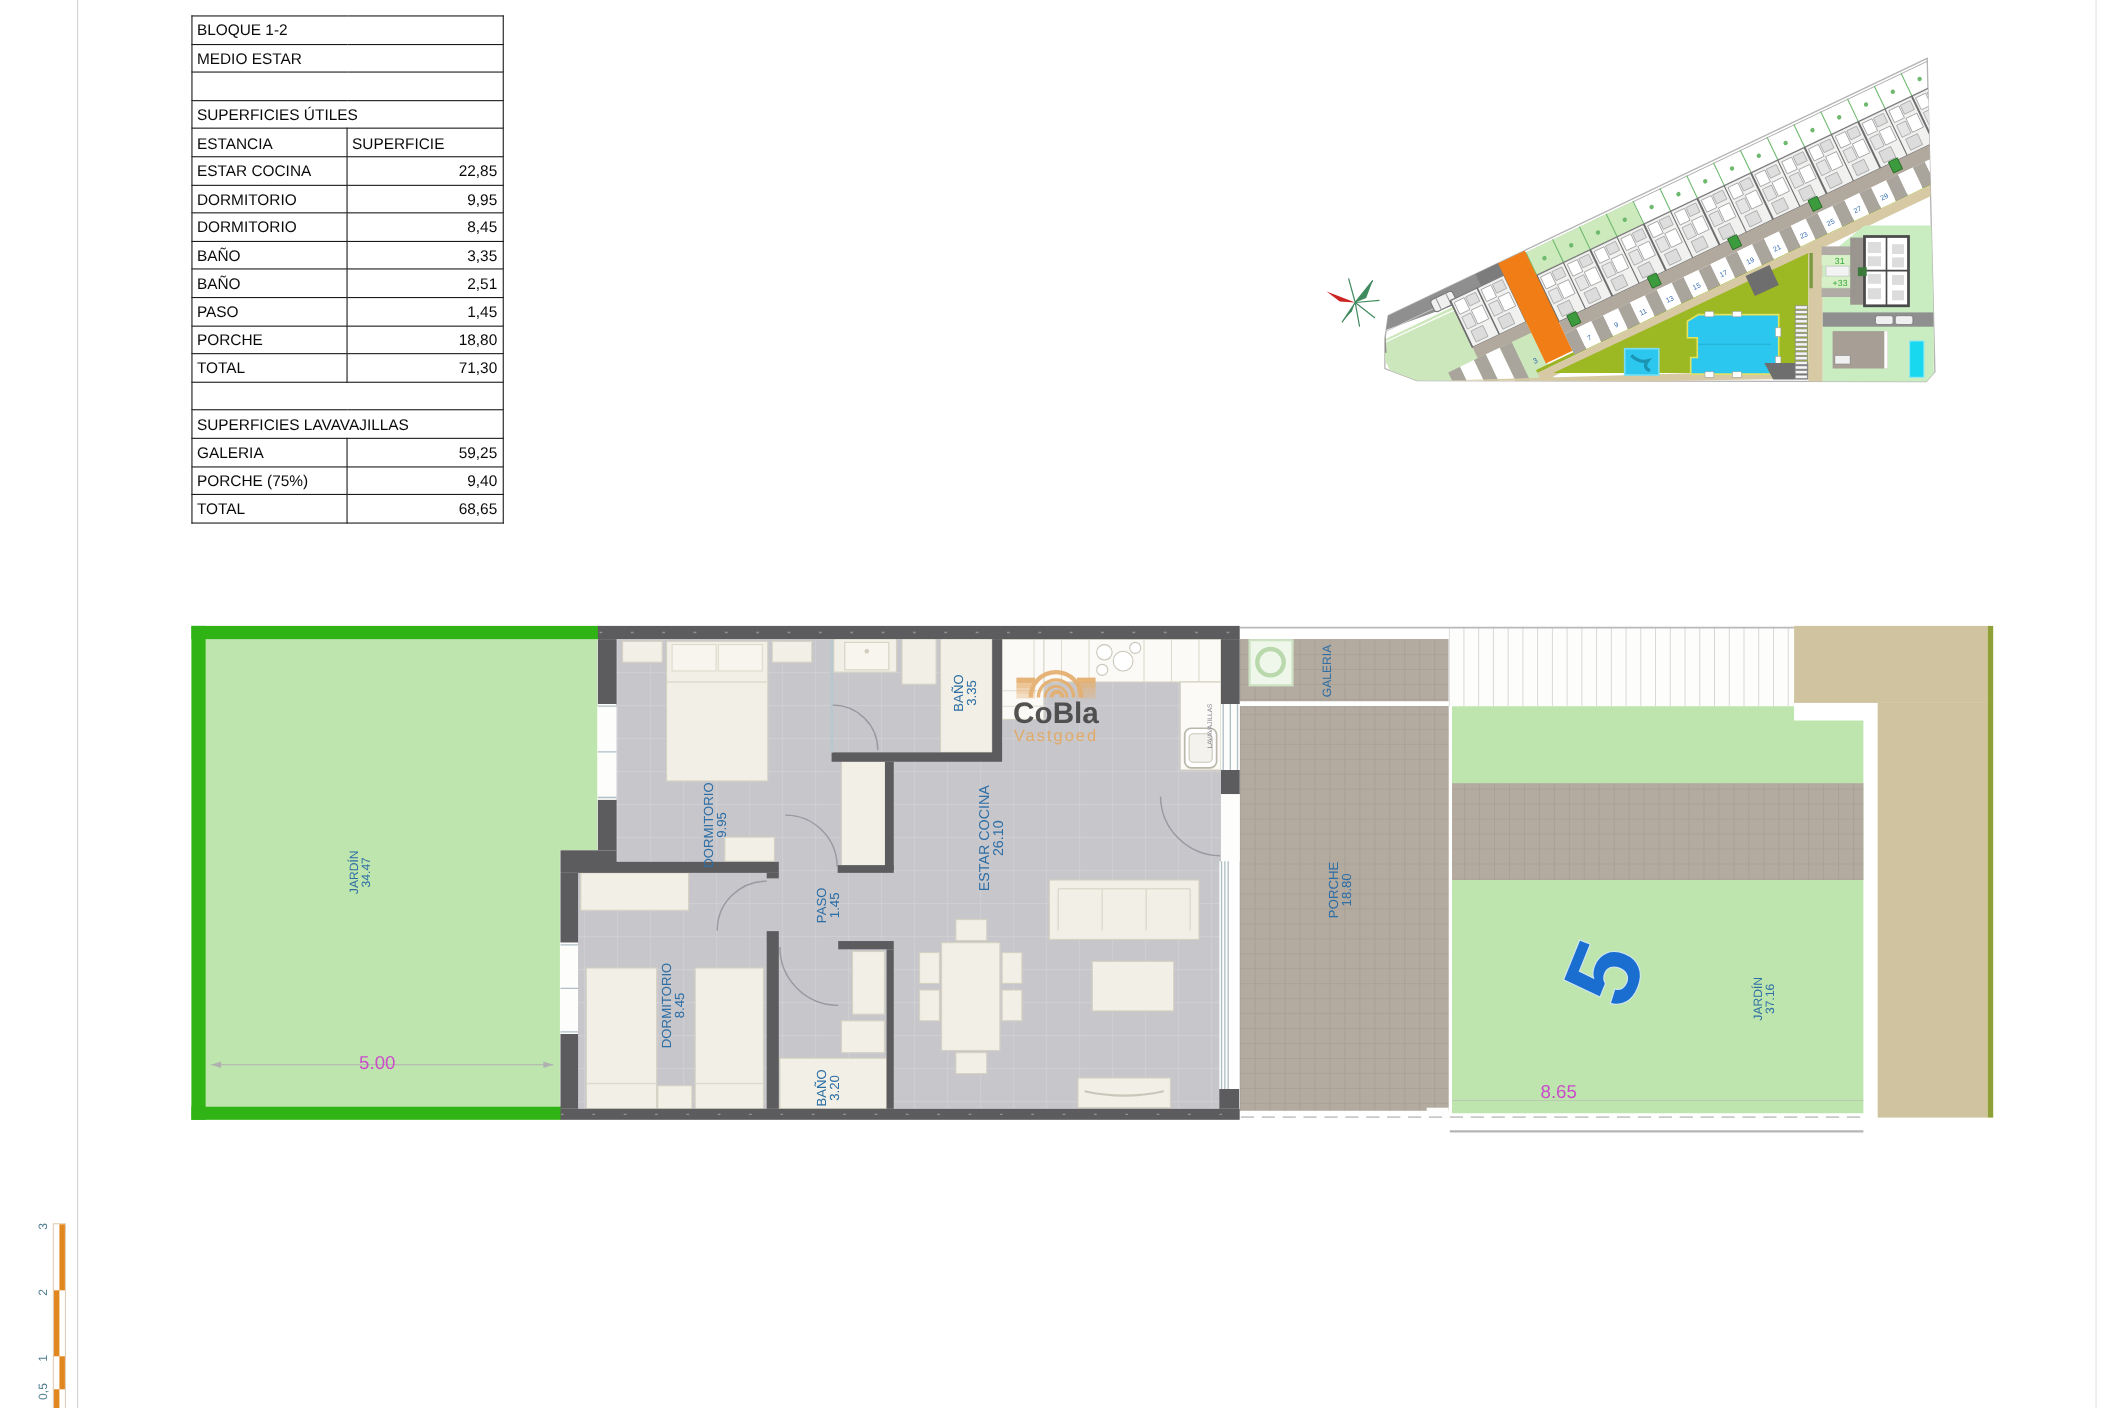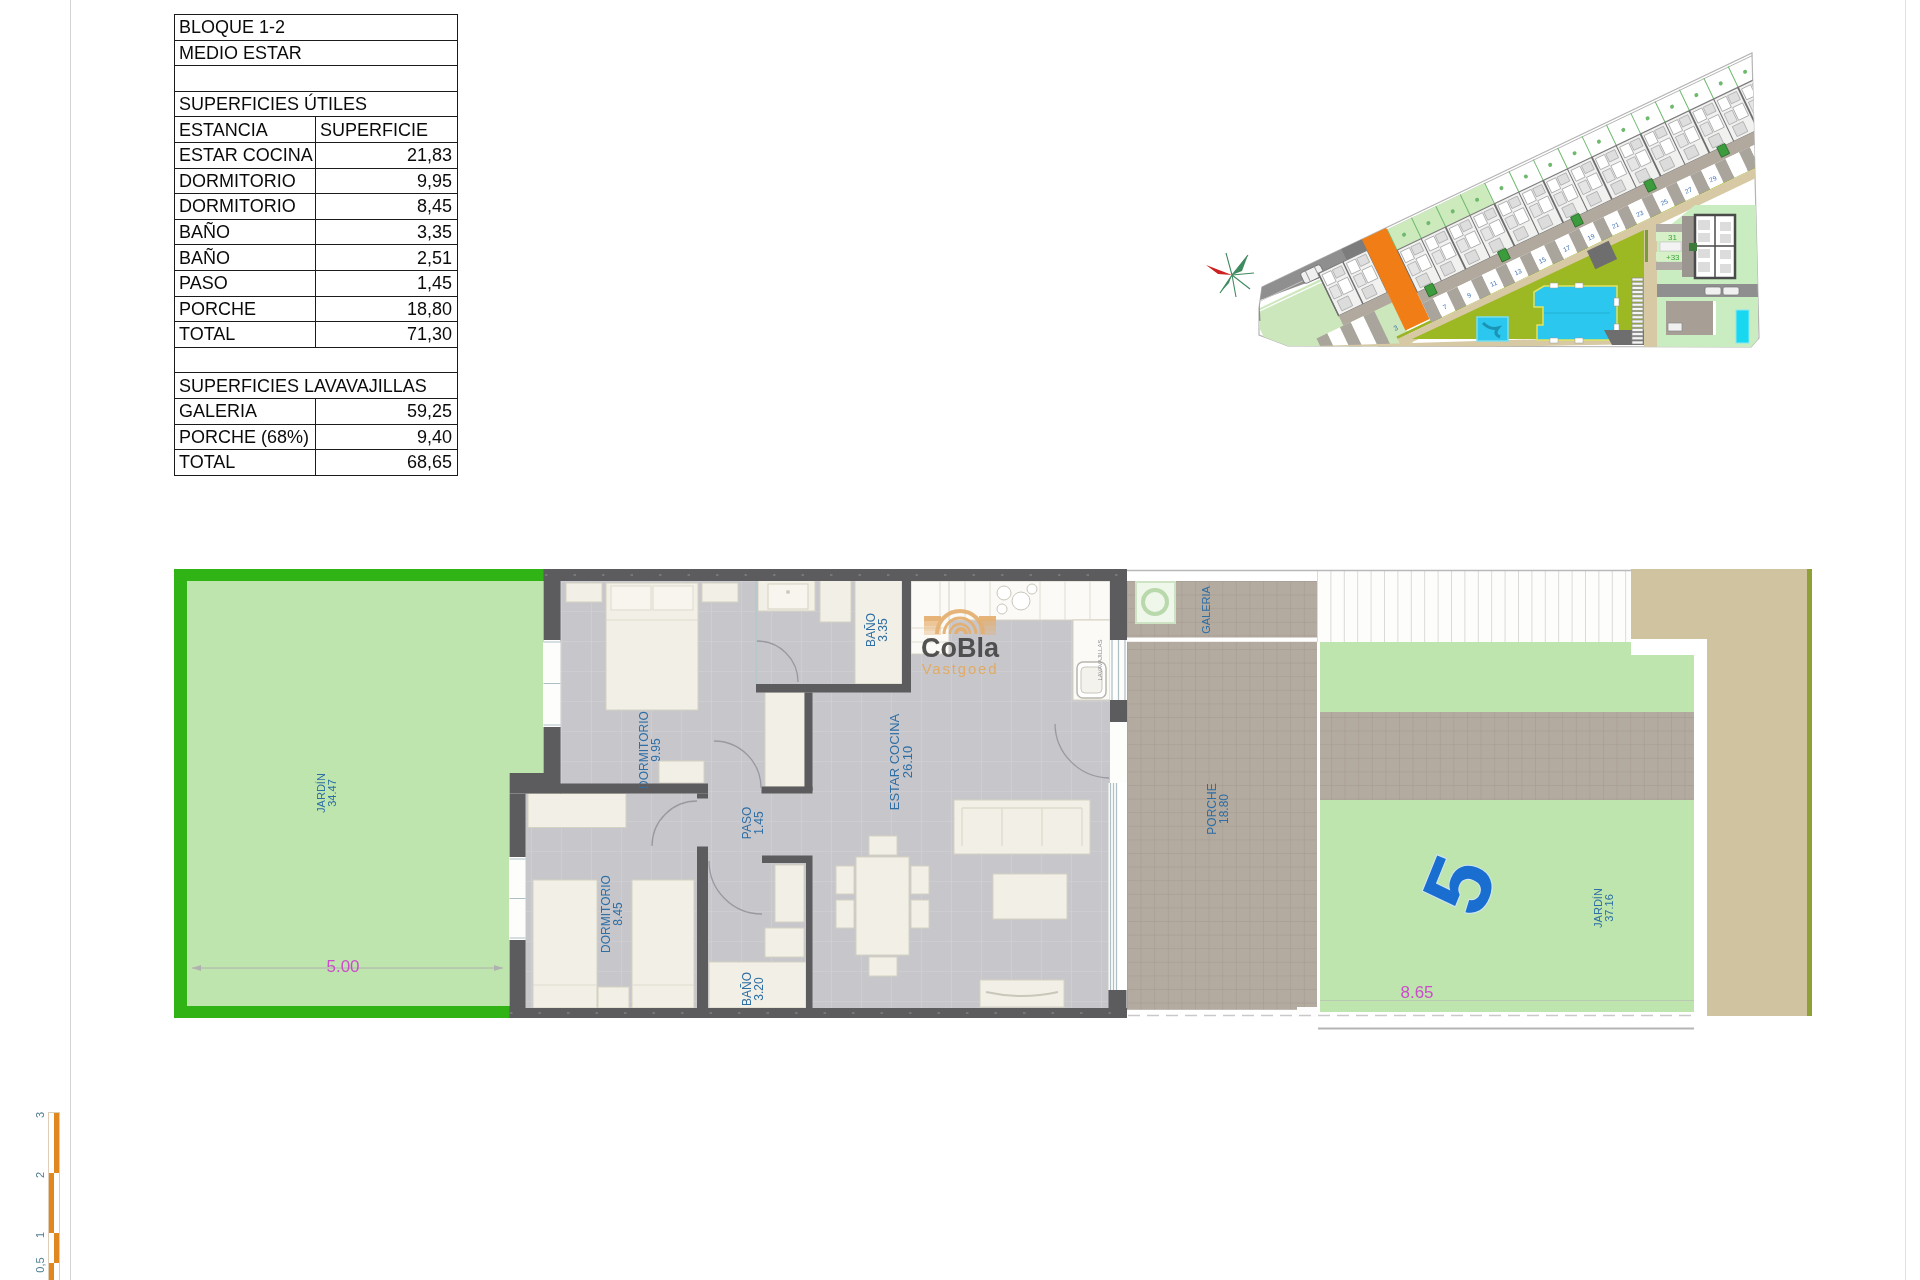--- a/index.html
+++ b/index.html
@@ -1,20 +1,20 @@
 <!DOCTYPE html>
 <html><head>
 <meta charset="utf-8">
 <style>
   html,body{margin:0;padding:0;}
   body{width:1920px;height:1280px;position:relative;background:#ffffff;
        font-family:"Liberation Sans", sans-serif;overflow:hidden;}
   .abs{position:absolute;}
   table.areas{position:absolute;left:174px;top:14px;width:283px;border-collapse:collapse;
-    font-size:18px;color:#0a0a0a;table-layout:fixed;}
+    font-size:14px;color:#0a0a0a;table-layout:fixed;}
   table.areas td{border:1.6px solid #1b1b1b;height:24.6px;padding:0 5px 0 4px;
     white-space:nowrap;overflow:hidden;line-height:1;}
   table.areas td.num{text-align:right;}
 </style>
 </head>
 <body>
 
 <div class="abs" style="left:70px;top:0;width:1px;height:1280px;background:#d4d4d4;"></div>
 
 <div class="abs" style="left:1905px;top:0;width:1px;height:1280px;background:#e3e3e3;"></div>
@@ -36,21 +36,21 @@
       </tr>
 <tr>
         <td colspan="2">SUPERFICIES ÚTILES</td>
       </tr>
 <tr>
         <td>ESTANCIA</td>
         <td>SUPERFICIE</td>
       </tr>
 <tr>
         <td>ESTAR COCINA</td>
-        <td class="num">21,83</td>
+        <td class="num">22,85</td>
       </tr>
 <tr>
         <td>DORMITORIO</td>
         <td class="num">9,95</td>
       </tr>
 <tr>
         <td>DORMITORIO</td>
         <td class="num">8,45</td>
       </tr>
 <tr>
@@ -77,21 +77,21 @@
         <td colspan="2">&nbsp;</td>
       </tr>
 <tr>
         <td colspan="2">SUPERFICIES LAVAVAJILLAS</td>
       </tr>
 <tr>
         <td>GALERIA</td>
         <td class="num">59,25</td>
       </tr>
 <tr>
-        <td>PORCHE (68%)</td>
+        <td>PORCHE (75%)</td>
         <td class="num">9,40</td>
       </tr>
 <tr>
         <td>TOTAL</td>
         <td class="num">68,65</td>
       </tr>
 </tbody>
   </table>
 
 <div class="abs" style="left:49px;top:1113px;width:10px;height:167px;background:#fff;outline:1px solid #e0cdb6;"></div>

